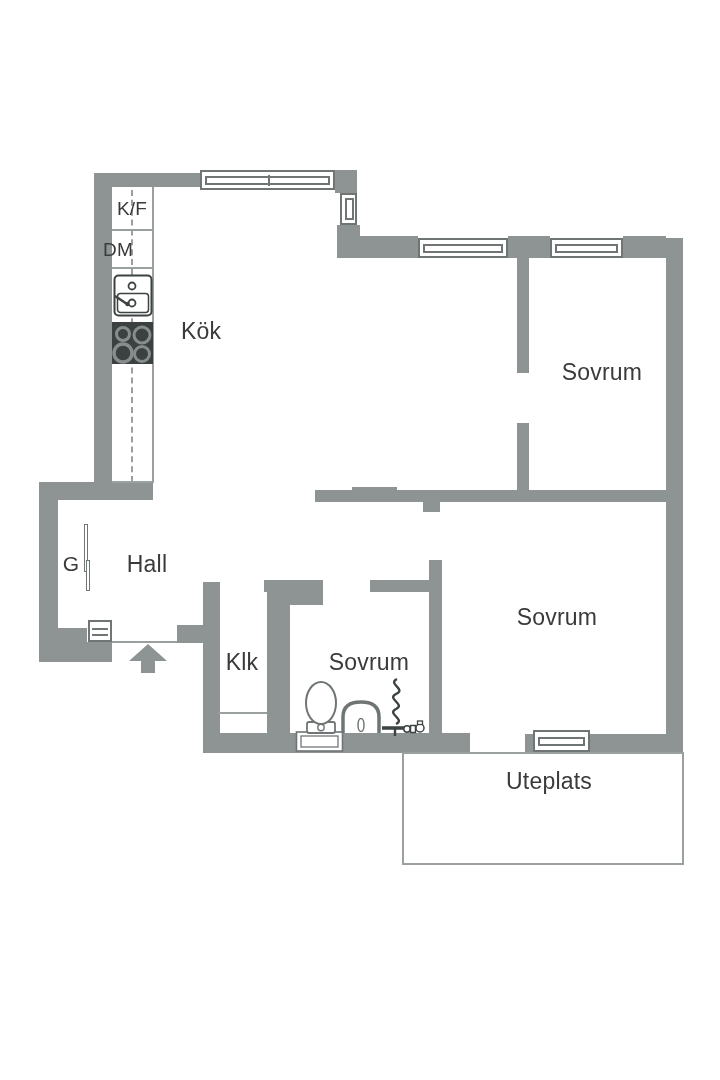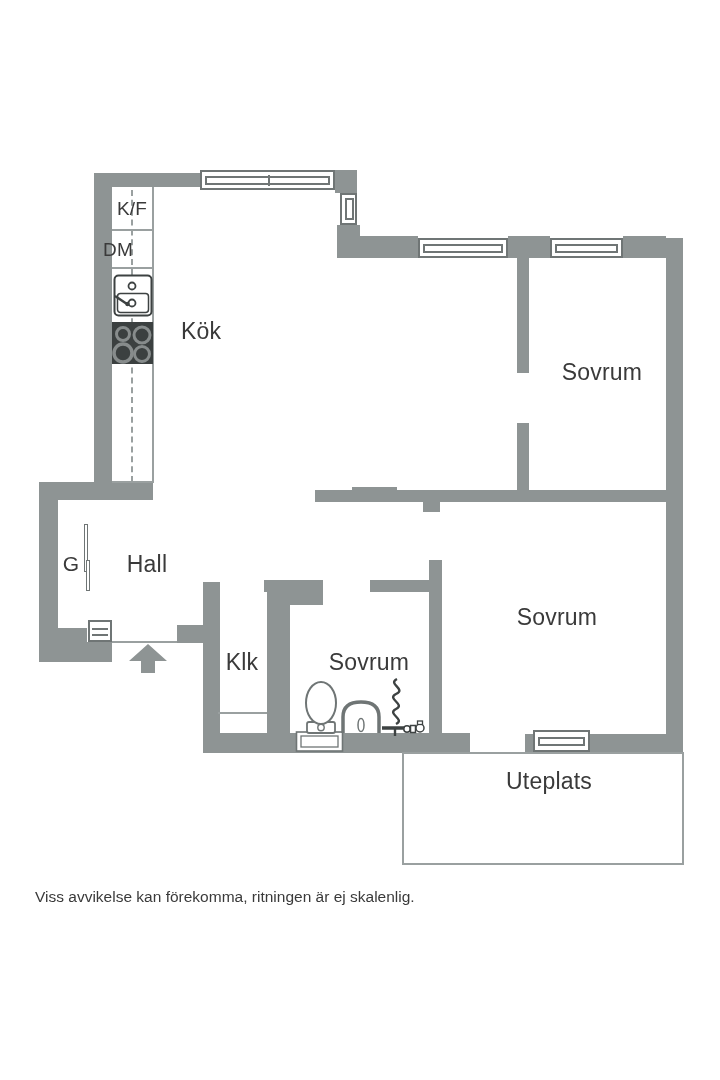--- a/index.html
+++ b/index.html
@@ -161,14 +161,13 @@
   <div class="lbl lbl-sm" style="left:118px;top:250px;">DM</div>
   <div class="lbl" style="left:201px;top:331px;">Kök</div>
   <div class="lbl" style="left:602px;top:372px;">Sovrum</div>
   <div class="lbl" style="left:71px;top:564px;font-size:21px;">G</div>
   <div class="lbl" style="left:147px;top:564px;">Hall</div>
   <div class="lbl" style="left:242px;top:662px;">Klk</div>
   <div class="lbl" style="left:369px;top:662px;">Sovrum</div>
   <div class="lbl" style="left:557px;top:617px;">Sovrum</div>
   <div class="lbl" style="left:549px;top:781px;">Uteplats</div>
 
-  <div class="disclaimer">Viss avvikelse kan förekomma, ritningen är ej skalenlig.</div>
 </div>
 
 </body></html>

